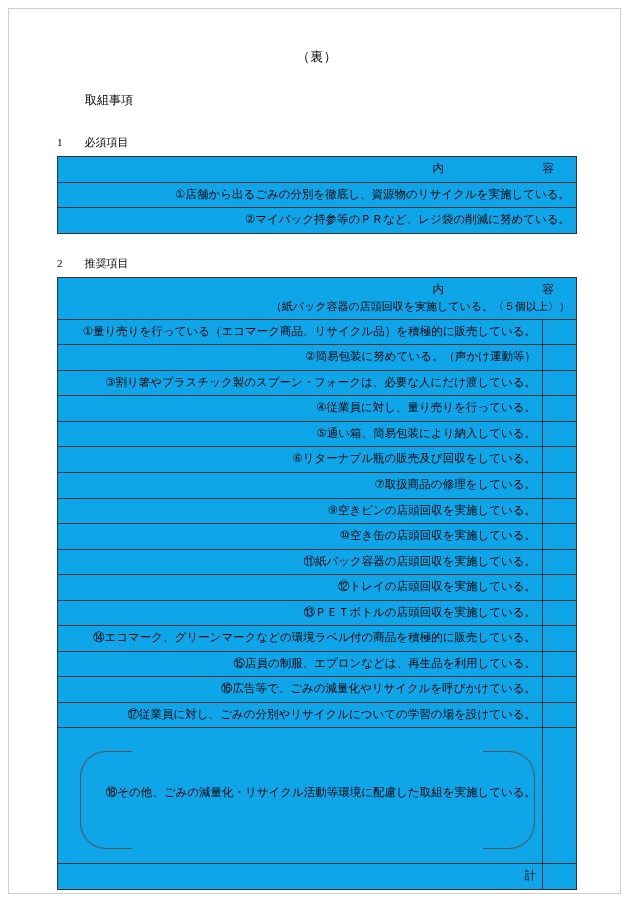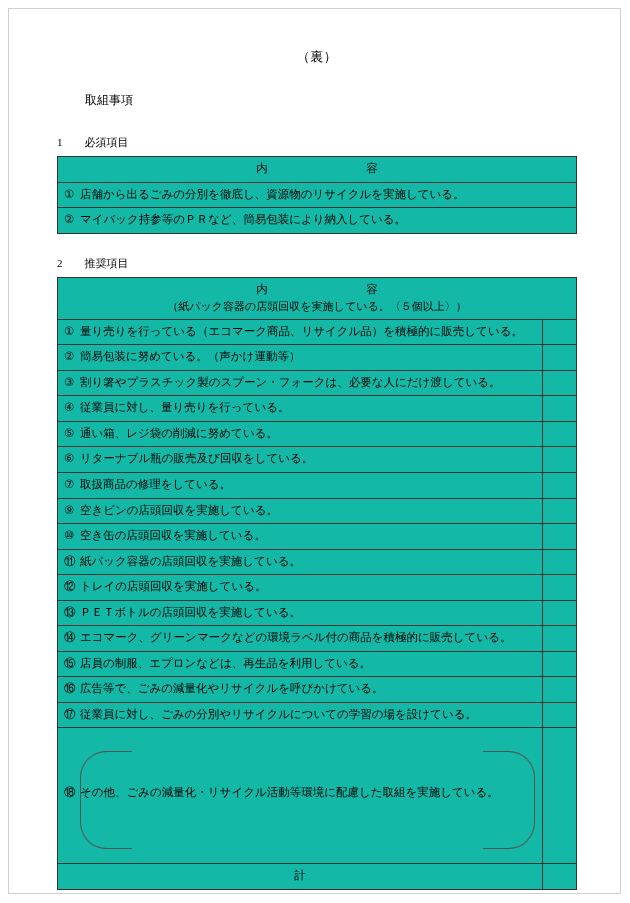--- a/index.html
+++ b/index.html
@@ -61,21 +61,22 @@
     table-layout: fixed;
     margin-bottom: 22px;
   }
   table.grid td, table.grid th {
     border: 1px solid #333333;
     font-size: 11.5px;
     font-weight: normal;
     padding: 4px 6px 5px 6px;
     line-height: 1.35;
     vertical-align: middle;
-    background: #14b8a6;
+    background: #0ea5e9;
+    text-align: right;
   }
   .hdr-cell {
     text-align: center;
     letter-spacing: 16px;
     text-indent: 16px;
     padding: 4px 0 5px 0;
   }
   .hdr-block {
     text-align: center;
     padding: 3px 0 4px 0;
@@ -191,21 +192,21 @@
           <col>
         </colgroup>
       <tbody>
           <tr>
         <th class="hdr-cell">内　　　容</th>
       </tr>
       <tr>
         <td class="item-cell"><span class="num">①</span><span>店舗から出るごみの分別を徹底し、資源物のリサイクルを実施している。</span></td>
       </tr>
       <tr>
-        <td class="item-cell"><span class="num">②</span><span>マイバック持参等のＰＲなど、簡易包装により納入している。</span></td>
+        <td class="item-cell"><span class="num">②</span><span>マイバック持参等のＰＲなど、レジ袋の削減に努めている。</span></td>
       </tr>
     </tbody>
       </table>
 
     <div class="section-title"><span>2</span>　　<span>推奨項目</span></div>
 
     <table class="grid">
       <colgroup>
           <col>
           <col class="mark-col">
@@ -228,21 +229,21 @@
       </tr>
       <tr>
         <td class="item-cell"><span class="num">③</span><span>割り箸やプラスチック製のスプーン・フォークは、必要な人にだけ渡している。</span></td>
         <td class="total-cell"></td>
       </tr>
       <tr>
         <td class="item-cell"><span class="num">④</span><span>従業員に対し、量り売りを行っている。</span></td>
         <td class="total-cell"></td>
       </tr>
       <tr>
-        <td class="item-cell"><span class="num">⑤</span><span>通い箱、レジ袋の削減に努めている。</span></td>
+        <td class="item-cell"><span class="num">⑤</span><span>通い箱、簡易包装により納入している。</span></td>
         <td class="total-cell"></td>
       </tr>
       <tr>
         <td class="item-cell"><span class="num">⑥</span><span>リターナブル瓶の販売及び回収をしている。</span></td>
         <td class="total-cell"></td>
       </tr>
       <tr>
         <td class="item-cell"><span class="num">⑦</span><span>取扱商品の修理をしている。</span></td>
         <td class="total-cell"></td>
       </tr>

